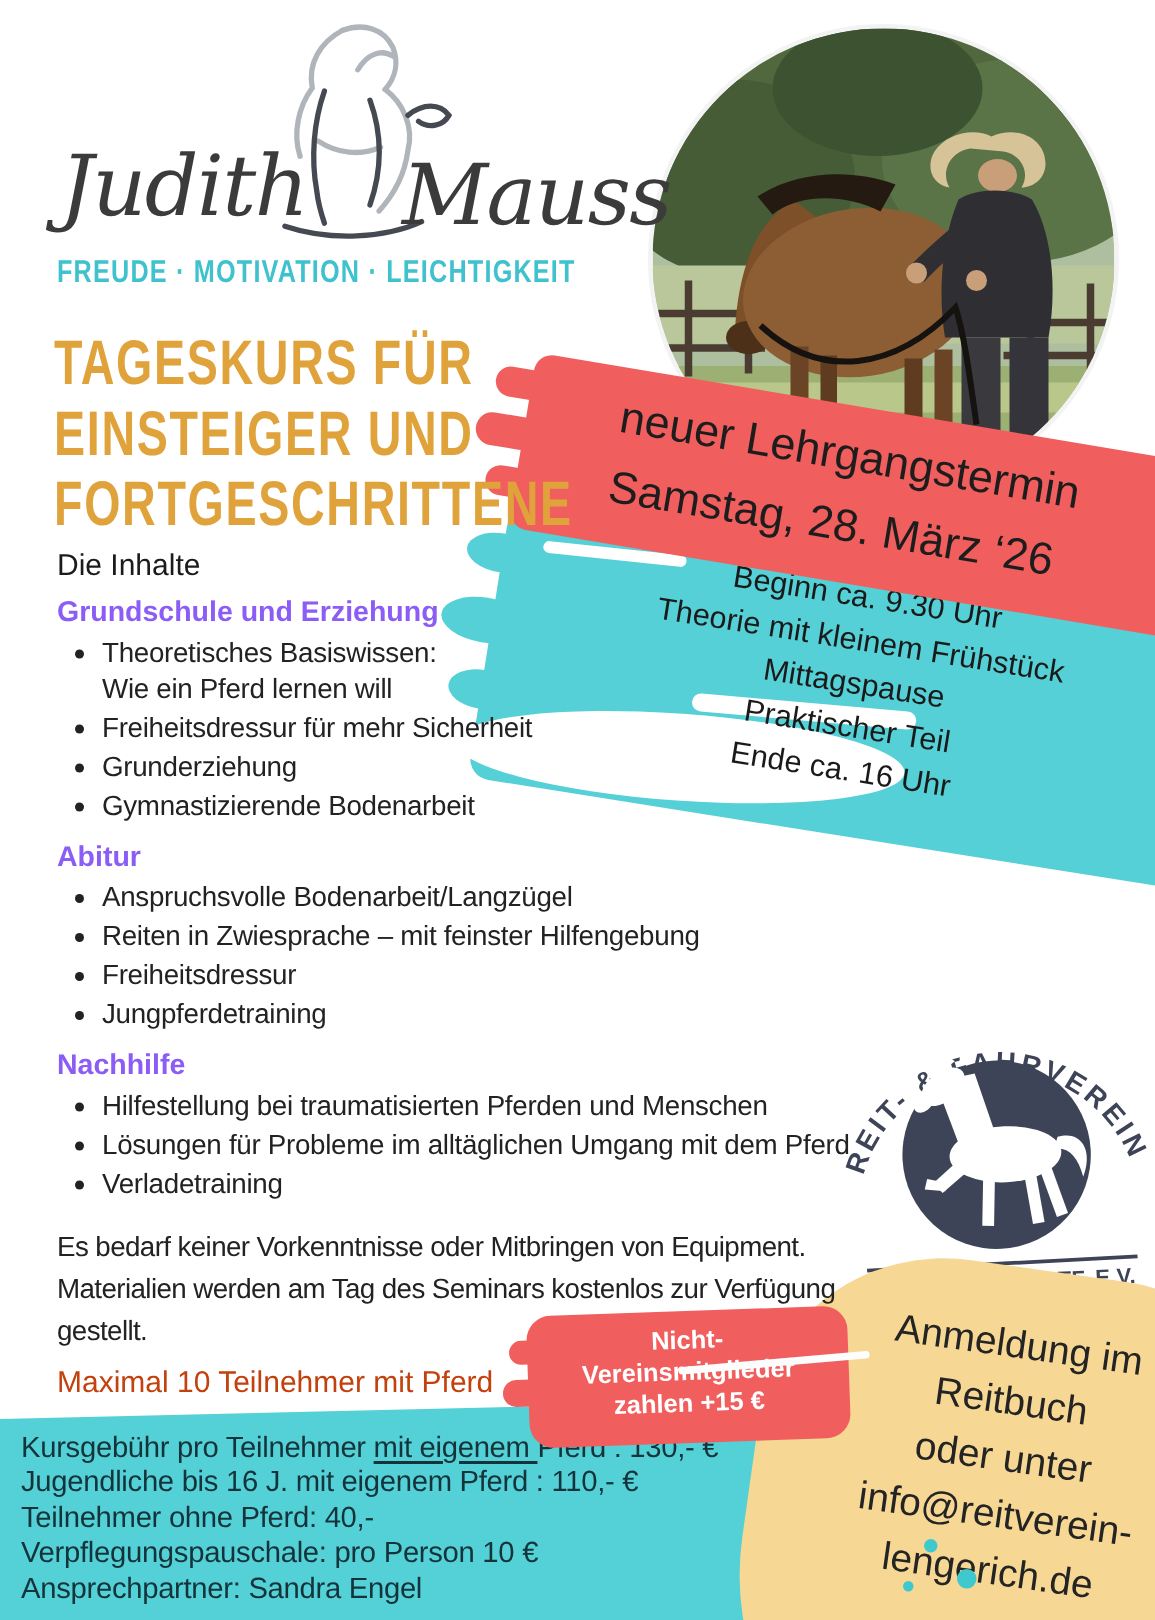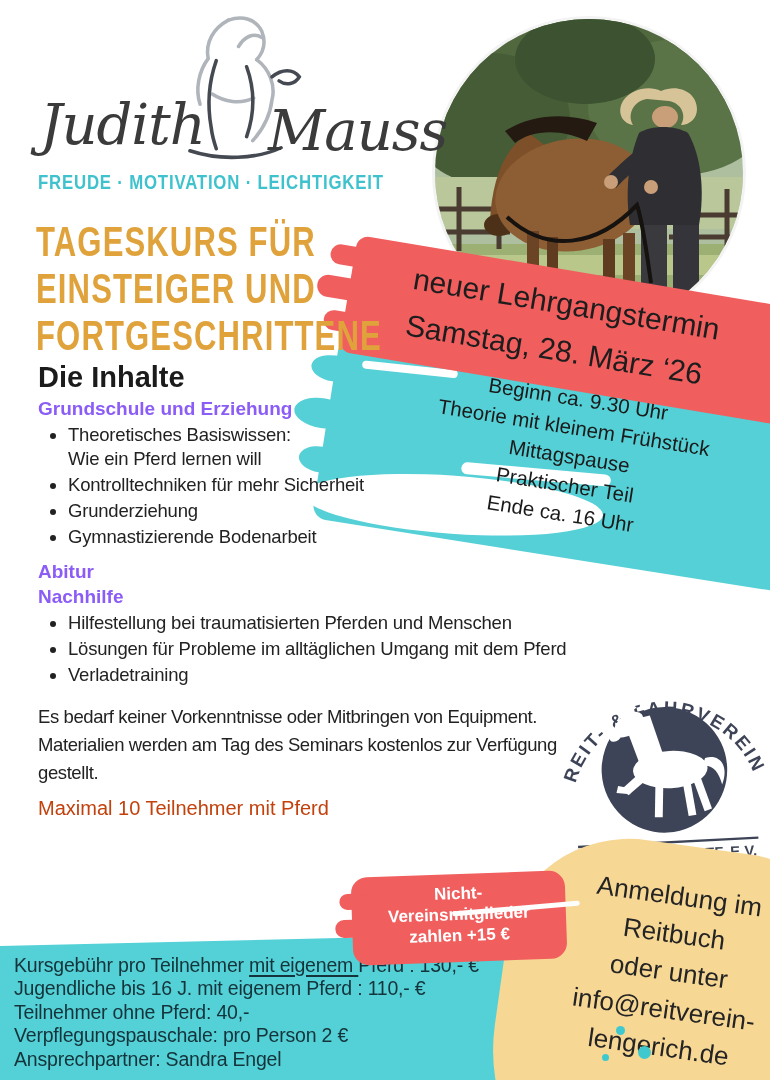--- a/index.html
+++ b/index.html
@@ -51,21 +51,21 @@
   .red-banner::before{content:'';position:absolute;left:-24px;top:12px;width:52px;height:20px;
               border-radius:12px;background:#f15e5e;}
   .red-banner::after{content:'';position:absolute;left:-32px;top:44px;width:62px;height:22px;
               border-radius:12px;background:#f15e5e;}
   .red-banner .stub{position:absolute;left:-20px;top:78px;width:46px;height:20px;border-radius:12px;
               background:#f15e5e;}
   .announce{padding:10px 0 0 62px;font-size:30px;line-height:47px;color:#1d1d1d;white-space:nowrap;}
 
   
   .content{position:absolute;left:38px;top:362px;width:560px;z-index:6;}
-  .h-inhalte{font-size:29px;line-height:30px;font-weight:700;color:#1b1b1b;margin:0 0 6px;}
+  .h-inhalte{font-size:20px;line-height:30px;font-weight:400;color:#1b1b1b;margin:0 0 6px;}
   .sec-title{font-size:19px;line-height:22px;font-weight:700;color:#8b5cf6;margin:0 0 3px;}
   ul.bullets{margin:0 0 12px;padding-left:30px;list-style:disc;}
   ul.bullets li{font-size:18.5px;line-height:24px;margin-bottom:2px;white-space:pre-line;
                 letter-spacing:-.2px;color:#222;}
   ul.last{margin-bottom:0;}
   .note{margin:16px 0 0;font-size:18.5px;line-height:28px;letter-spacing:-.4px;color:#222;}
   .max-note{margin:10px 0 0;font-size:20px;line-height:23px;font-weight:400;color:#c2410c;}
 
   
   .club{position:absolute;left:560px;top:650px;width:208px;height:224px;z-index:2;
@@ -205,26 +205,32 @@
     <div>FORTGESCHRITTENE</div>
   </div>
 
   <div class="content">
     <h2 class="h-inhalte">Die Inhalte</h2>
 
     <h3 class="sec-title">Grundschule und Erziehung</h3>
     <ul class="bullets">
         <li>Theoretisches Basiswissen:
 Wie ein Pferd lernen will</li>
-        <li>Kontrolltechniken für mehr Sicherheit</li>
+        <li>Freiheitsdressur für mehr Sicherheit</li>
         <li>Grunderziehung</li>
         <li>Gymnastizierende Bodenarbeit</li>
       </ul>
 
     <h3 class="sec-title">Abitur</h3>
+    <ul class="bullets">
+        <li>Anspruchsvolle Bodenarbeit/Langzügel</li>
+        <li>Reiten in Zwiesprache – mit feinster Hilfengebung</li>
+        <li>Freiheitsdressur</li>
+        <li>Jungpferdetraining</li>
+      </ul>
 
     <h3 class="sec-title">Nachhilfe</h3>
     <ul class="bullets last">
         <li>Hilfestellung bei traumatisierten Pferden und Menschen</li>
         <li>Lösungen für Probleme im alltäglichen Umgang mit dem Pferd</li>
         <li>Verladetraining</li>
       </ul>
 
     <p class="note">Es bedarf keiner Vorkenntnisse oder Mitbringen von Equipment. Materialien werden am Tag des Seminars kostenlos zur Verfügung gestellt.</p>
     <p class="max-note">Maximal 10 Teilnehmer mit Pferd</p>
@@ -275,21 +281,21 @@
         <div>zahlen +15 €</div>
       </div>
   </div>
   <div class="streak-over"></div>
 
   <div class="bottom-teal">
     <div class="price-first"><span>Kursgebühr pro Teilnehmer </span><span class="ul">mit eigenem </span><span>Pferd : 130,- €</span></div>
     <div class="price-line">
         <div>Jugendliche bis 16 J. mit eigenem Pferd : 110,- €</div>
         <div>Teilnehmer ohne Pferd: 40,-</div>
-        <div>Verpflegungspauschale: pro Person 2 €</div>
+        <div>Verpflegungspauschale: pro Person 10 €</div>
         <div>Ansprechpartner: Sandra Engel</div>
       </div>
   </div>
 
   <div class="dot dot1"></div>
   <div class="dot dot2"></div>
   <div class="dot dot3"></div>
 
 </div>
 

